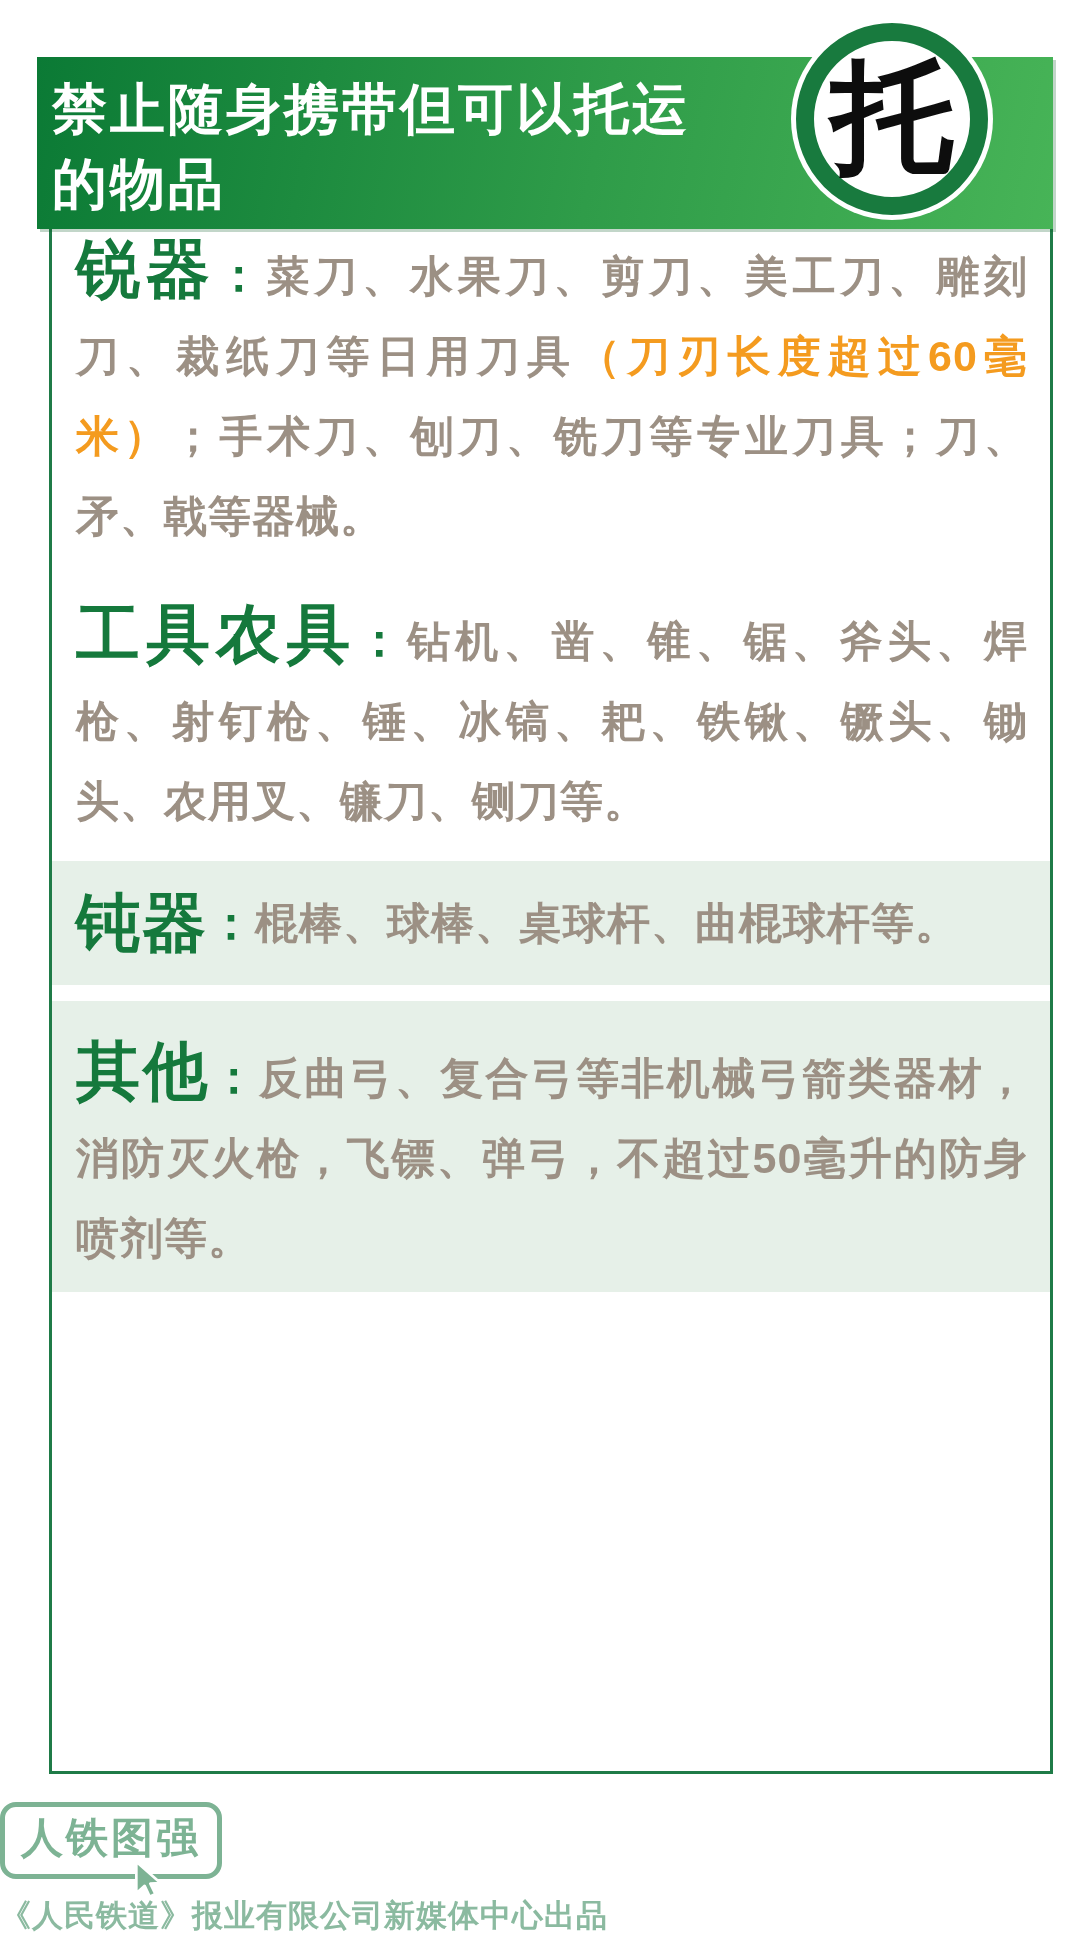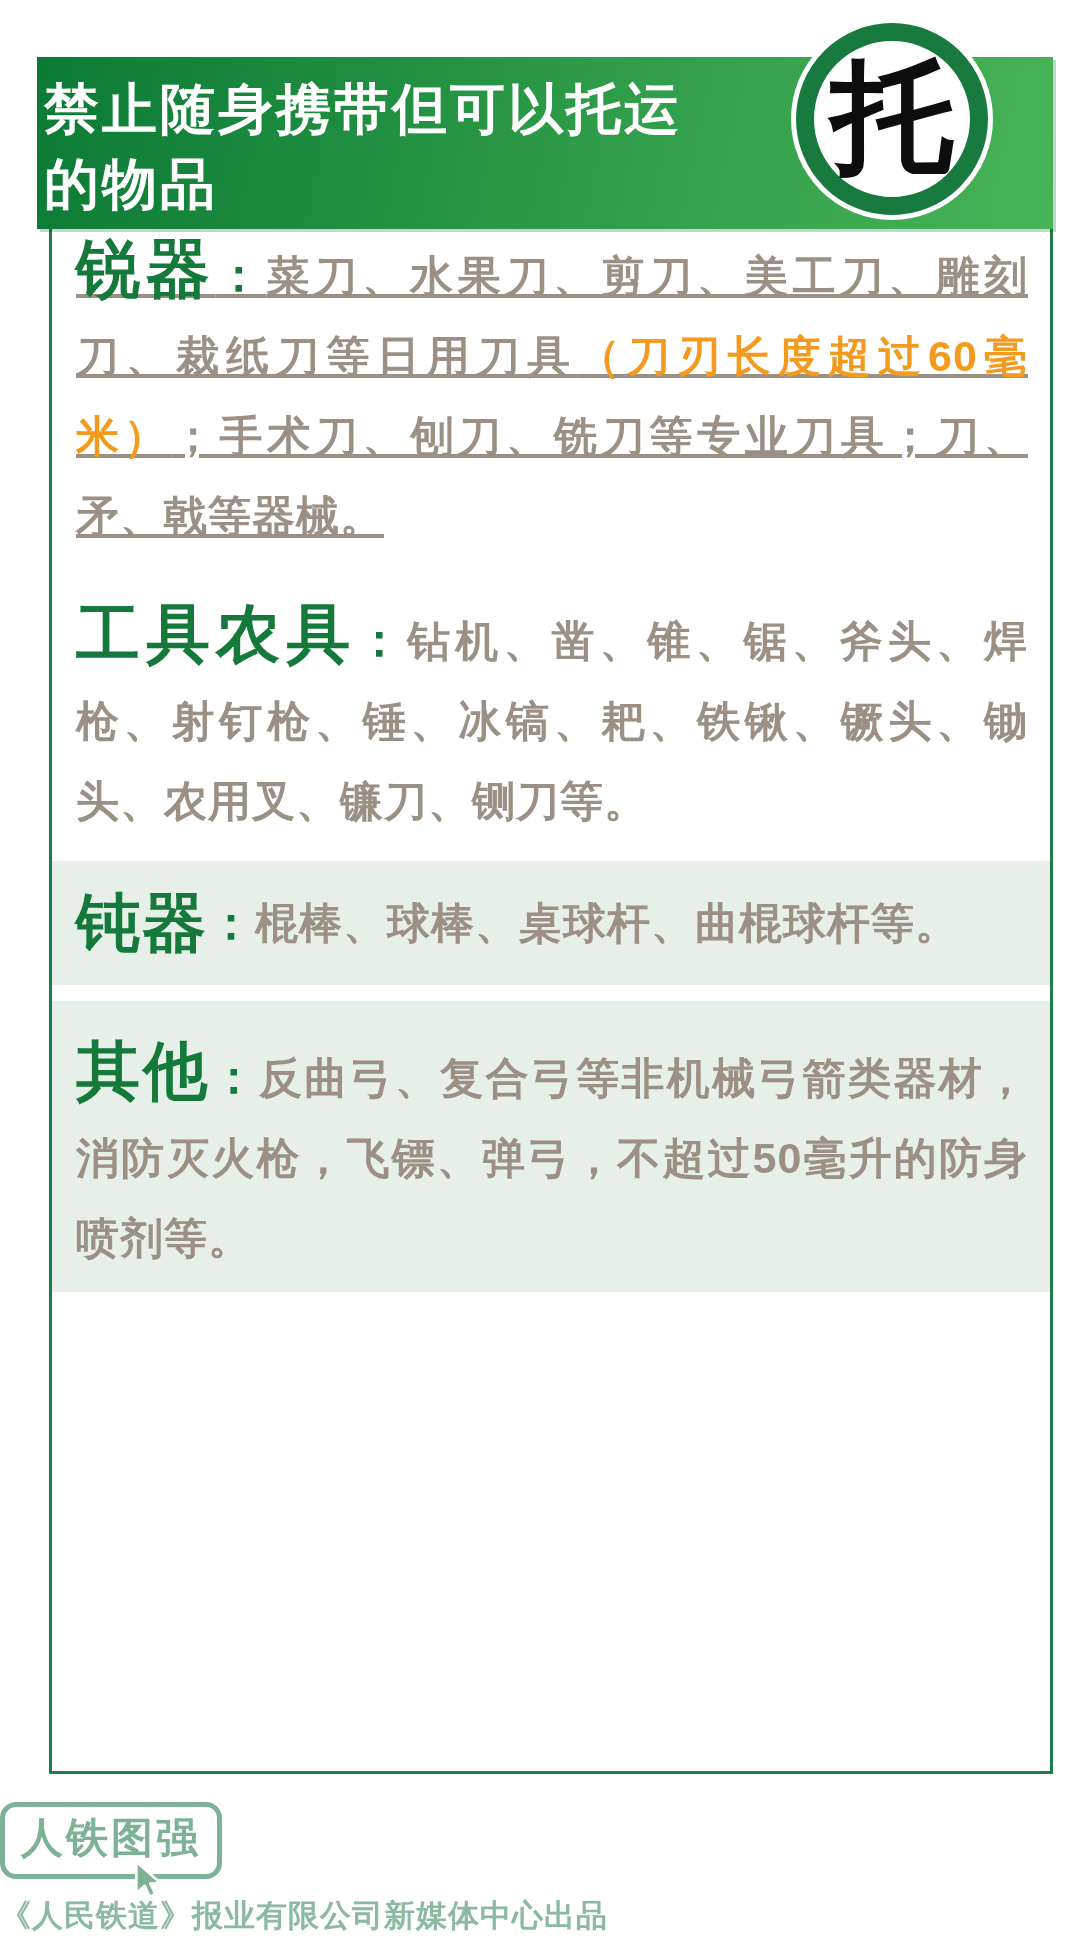--- a/index.html
+++ b/index.html
@@ -26,20 +26,21 @@
     box-shadow:3px 3px 0 rgba(13,90,40,.25);
   }
   .banner-title{
     color:#fff;
     font-family:"DejaVu Serif",serif;
     font-weight:900;
     font-size:55px;
     line-height:75px;
     padding:14px 0 0 7px;
     letter-spacing:3px;
+    margin-left:8px;
   }
   
   .badge{
     position:absolute;left:791px;top:18px;
     width:202px;height:202px;
     border-radius:50%;
     background:#fff;
     padding:5px;box-sizing:border-box;
     z-index:5;
   }
@@ -76,21 +77,21 @@
     font-size:64px;
     letter-spacing:2px;
   }
   .section .colon{
     color:var(--green-head,#15793c);
     font-weight:800;
     font-size:46px;
   }
   .section .hl{color:var(--orange,#f49b1f);}
   .section.band{background:var(--band,#e6f0e8);}
-  .s1{text-decoration:underline;}
+  .s1{}
   .s2{margin-top:20px;height:124px;display:flex;align-items:center;}
   .s3{margin-top:38px;}
   .s4{margin-top:16px;padding-top:30px;padding-bottom:14px;}
   .s5{margin-top:40px;}
   
   .footer{
     position:absolute;left:0;right:0;top:1802px;
     text-align:left;
   }
   .logo{

